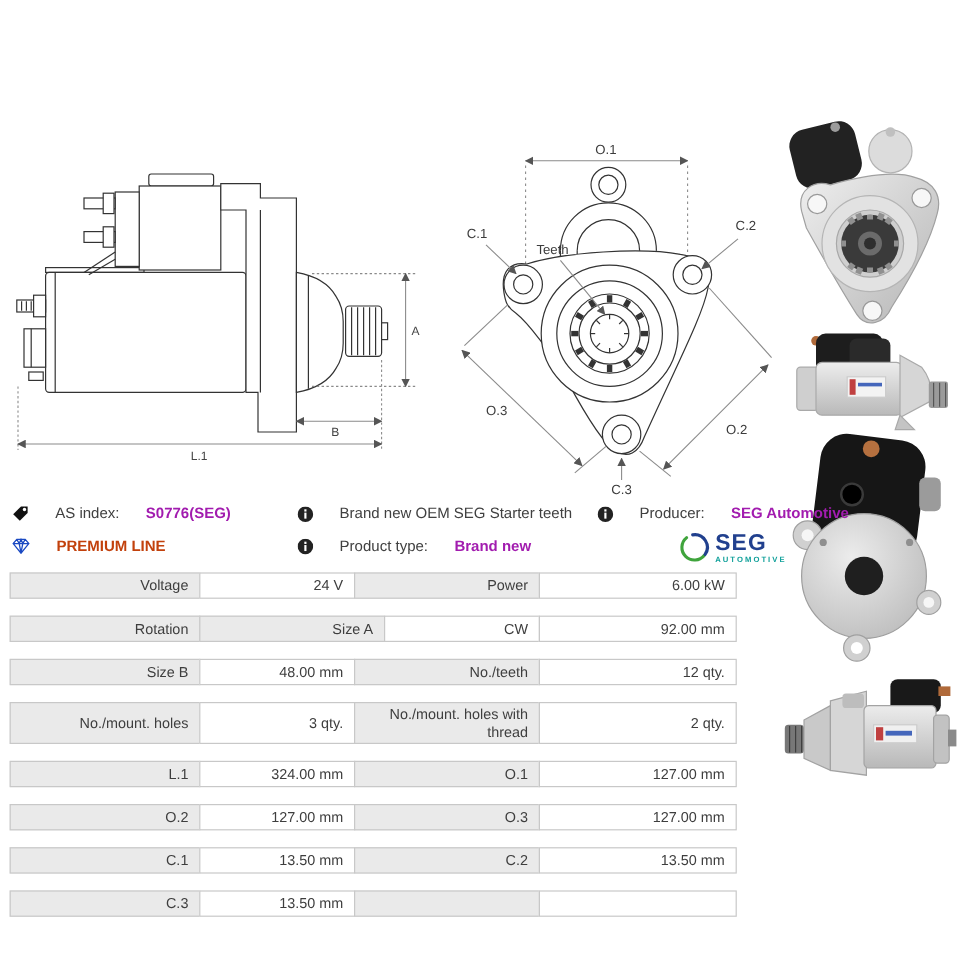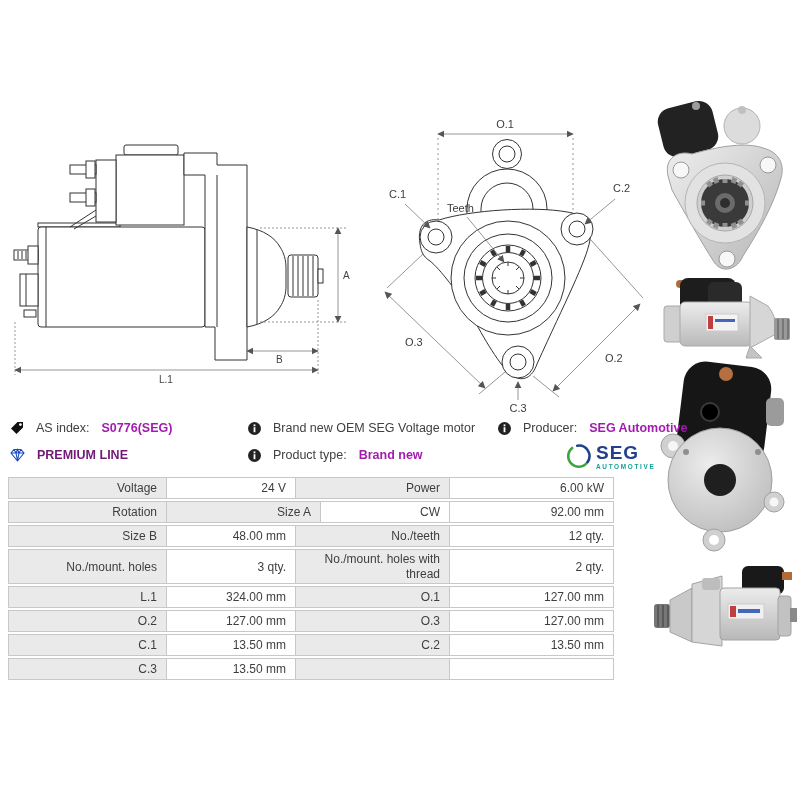--- a/index.html
+++ b/index.html
@@ -8,32 +8,32 @@
 
   
   .drawing{position:absolute;}
   .dwg-label{font-family:"Liberation Sans",sans-serif;font-size:11px;fill:#3c3c3c;}
   .dwg-label-sm{font-family:"Liberation Sans",sans-serif;font-size:10px;fill:#444;}
 
   
   .photo{position:absolute;left:650px;width:148px;}
 
   
-  .info-item{position:absolute;display:flex;align-items:center;gap:12px;
+  .info-item{position:absolute;display:flex;align-items:center;gap:22px;
              font-size:12.5px;color:#404040;white-space:nowrap;}
   .info-item b{color:#a21caf;}
-  .premium{color:#701a75;font-weight:bold;text-align:center;}
+  .premium{color:#c2410c;font-weight:bold;text-align:center;}
   .seg-logo{position:absolute;left:562px;top:439px;display:flex;align-items:center;gap:0;}
   .seg-word{display:flex;flex-direction:column;margin-top:2px;}
   .seg-name{font-size:19px;font-weight:bold;color:#21408e;letter-spacing:1px;line-height:17px;}
   .seg-sub{font-size:6.4px;font-weight:bold;color:#12a19b;letter-spacing:1.7px;margin-top:2px;}
 
   
   .spec-table{position:absolute;left:8px;top:477px;width:640px;}
-  .trow{display:flex;margin-bottom:2px;}
+  .trow{display:flex;margin-bottom:14px;}
   .tcell{box-sizing:border-box;border:1px solid #c8c8c8;height:22px;
          display:flex;align-items:center;justify-content:flex-end;
          padding-right:9px;font-size:12px;color:#3e3e3e;text-align:right;}
   .tcell+ .tcell{margin-left:-1px;}
   .lbl{background:#eaeaea;width:159px;}
   .val{background:#ffffff;width:130px;}
   .lbl2{background:#eaeaea;width:155px;}
   .val2{background:#ffffff;width:165px;}
   .trow.tall .tcell{height:35px;}
   .trow.tall .lbl2{line-height:15px;display:block;padding-top:2px;}
@@ -314,21 +314,21 @@
     </svg>
     <span class="premium">PREMIUM LINE</span>
   </div>
 
   <div class="info-item" style="left:248px;top:421px">
     <svg width="13" height="13" viewBox="0 0 13 13">
       <circle cx="6.5" cy="6.5" r="6.5" fill="#222"></circle>
       <rect x="5.6" y="5.2" width="1.8" height="5" fill="#fff"></rect>
       <rect x="5.6" y="2.4" width="1.8" height="1.9" fill="#fff"></rect>
     </svg>
-    <span>Brand new OEM SEG Voltage motor</span>
+    <span>Brand new OEM SEG Starter teeth</span>
   </div>
 
   <div class="info-item" style="left:248px;top:448px">
     <svg width="13" height="13" viewBox="0 0 13 13">
       <circle cx="6.5" cy="6.5" r="6.5" fill="#222"></circle>
       <rect x="5.6" y="5.2" width="1.8" height="5" fill="#fff"></rect>
       <rect x="5.6" y="2.4" width="1.8" height="1.9" fill="#fff"></rect>
     </svg>
     <span>Product type:</span>
     <b>Brand new</b>

